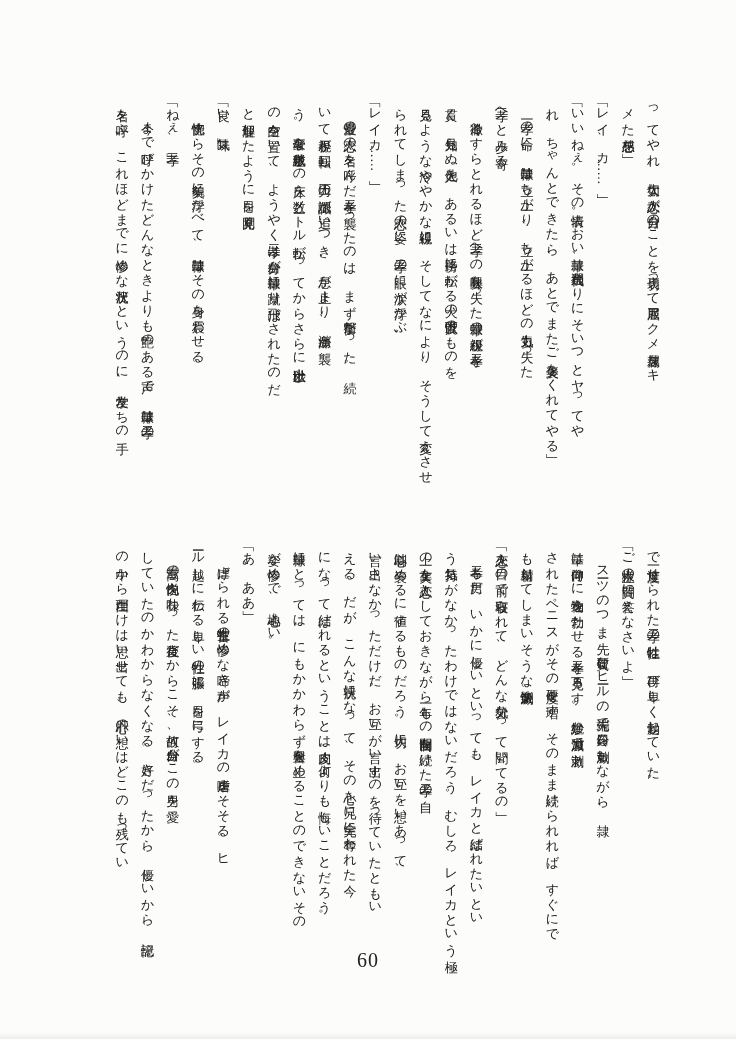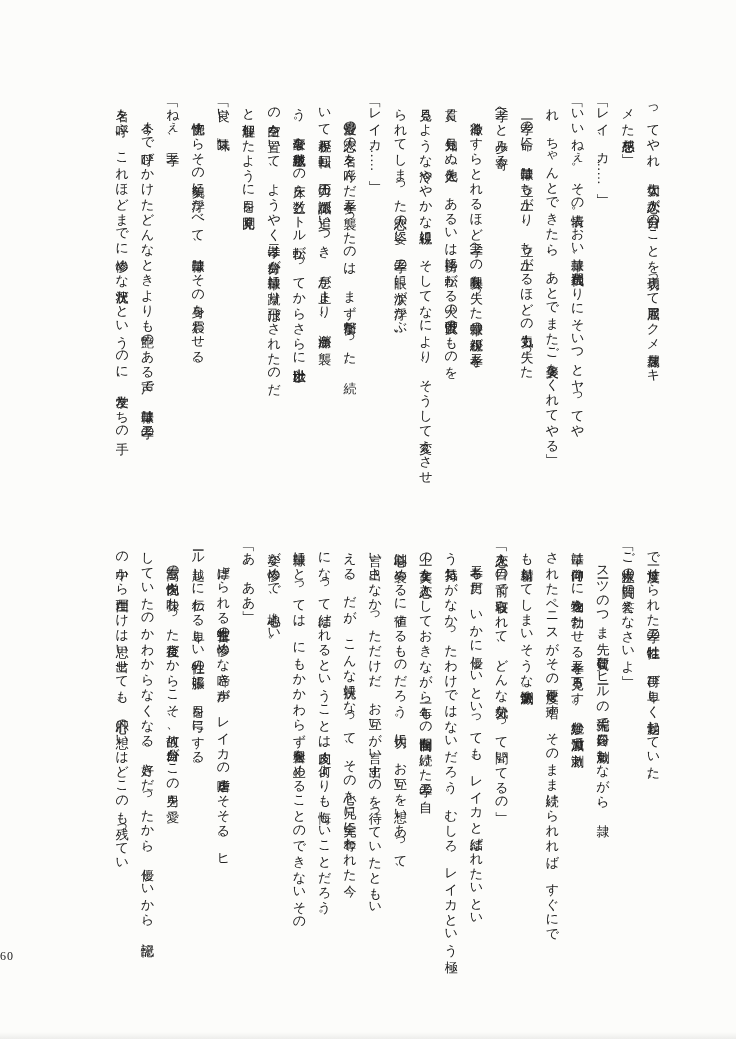--- a/index.html
+++ b/index.html
@@ -45,22 +45,22 @@
     padding: 0;
     white-space: nowrap;
   }
   .block-top    { top: 99px;  }
   .block-bottom { top: 543px; }
   .page-number {
     position: absolute;
     left: 0;
     right: 0;
     top: 949px;
-    text-align: left;
-    font-size: 12px;
+    text-align: center;
+    font-size: 20px;
     letter-spacing: 1px;
     color: #202020;
   }
 </style>
 </head>
 <body>
 
 <div class="page">
 
   <div class="vtext block-top">

